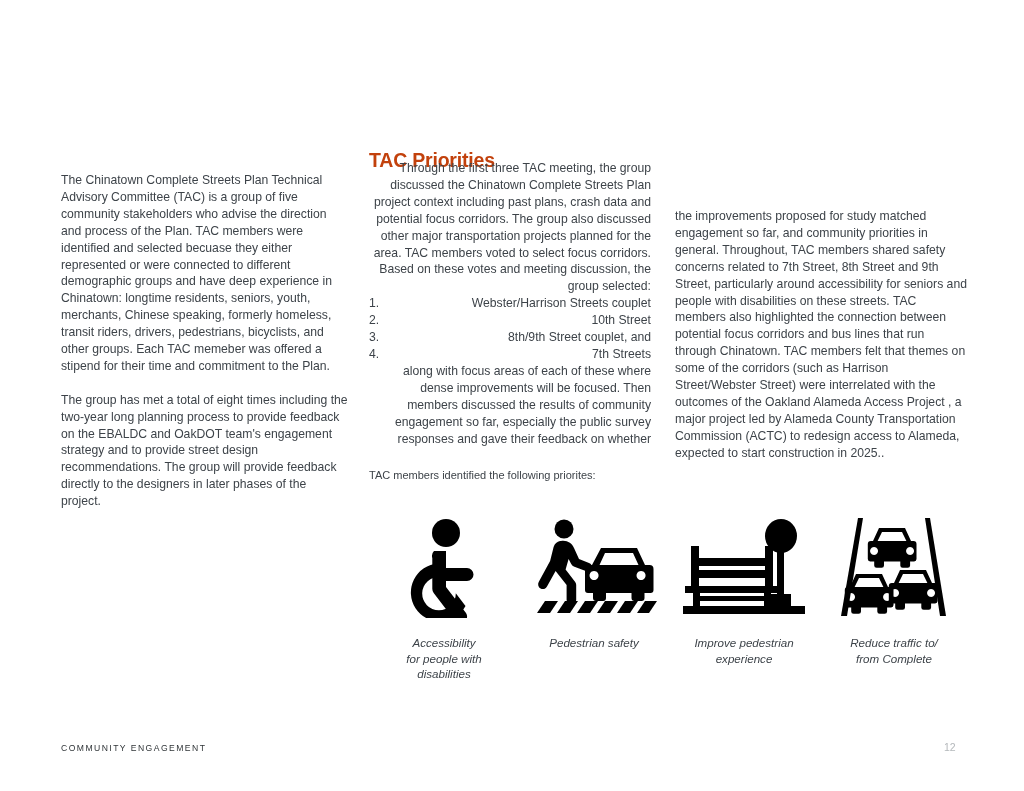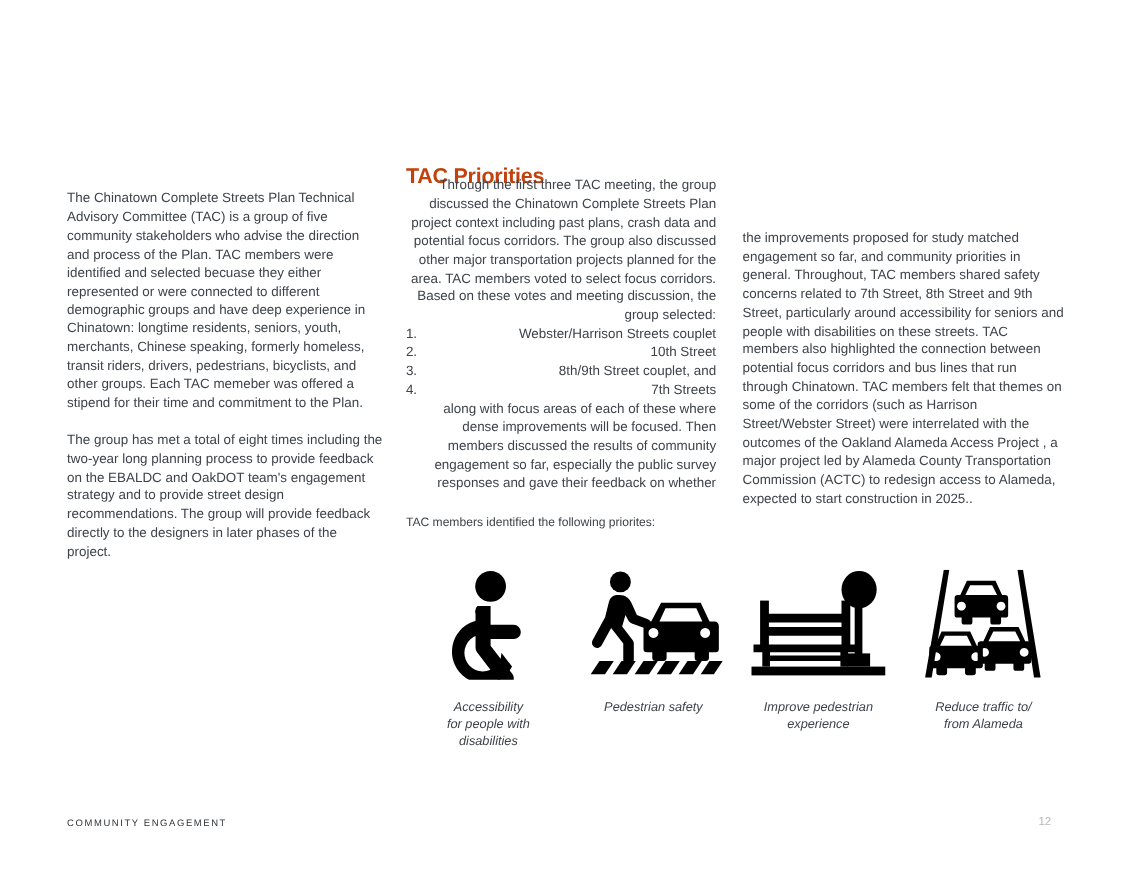--- a/index.html
+++ b/index.html
@@ -249,21 +249,21 @@
           <path d="M89 0 h5 l16 98 h-6 z"></path>
 
           <path d="M43 10 h26 l6 13 h2.5 a3 3 0 0 1 3 3 v15 a2.4 2.4 0 0 1 -2.4 2.4 h-4 v4 a2.4 2.4 0 0 1 -2.4 2.4 h-5 a2.4 2.4 0 0 1 -2.4 -2.4 v-4 H48 v4 a2.4 2.4 0 0 1 -2.4 2.4 h-5 a2.4 2.4 0 0 1 -2.4 -2.4 v-4 h-4 A2.4 2.4 0 0 1 31.8 41 V26 a3 3 0 0 1 3 -3 H37 z M46 14 l-4.4 9 h28.8 L66 14 z M38 29 a4 4 0 1 0 0.1 0 z M74 29 a4 4 0 1 0 0.1 0z"></path>
 
           <path d="M20 56 h26 l6 13 h2.5 a3 3 0 0 1 3 3 v15 a2.4 2.4 0 0 1 -2.4 2.4 h-4 v4 a2.4 2.4 0 0 1 -2.4 2.4 h-5 a2.4 2.4 0 0 1 -2.4 -2.4 v-4 H25 v4 a2.4 2.4 0 0 1 -2.4 2.4 h-5 A2.4 2.4 0 0 1 15.2 93.4 v-4 h-4 A2.4 2.4 0 0 1 8.8 87 V72 a3 3 0 0 1 3 -3 H14 z M23 60 l-4.4 9 h28.8 L43 60 z M15 75 a4 4 0 1 0 0.1 0 z M51 75 a4 4 0 1 0 0.1 0z"></path>
 
           <path d="M64 52 h26 l6 13 h2.5 a3 3 0 0 1 3 3 v15 a2.4 2.4 0 0 1 -2.4 2.4 h-4 v4 a2.4 2.4 0 0 1 -2.4 2.4 h-5 a2.4 2.4 0 0 1 -2.4 -2.4 v-4 H69 v4 a2.4 2.4 0 0 1 -2.4 2.4 h-5 a2.4 2.4 0 0 1 -2.4 -2.4 v-4 h-4 A2.4 2.4 0 0 1 52.8 83 V68 a3 3 0 0 1 3 -3 H58 z M67 56 l-4.4 9 h28.8 L87 56 z M59 71 a4 4 0 1 0 0.1 0 z M95 71 a4 4 0 1 0 0.1 0z"></path>
         </svg>
       </div>
       <div class="icon-caption">Reduce traffic to/
-from Alameda</div>
+from Complete</div>
     </div>
 
   </div>
 
   <div class="footer-label">COMMUNITY ENGAGEMENT</div>
   <div class="page-number">12</div>
 
 </div>
 
 </body></html>

